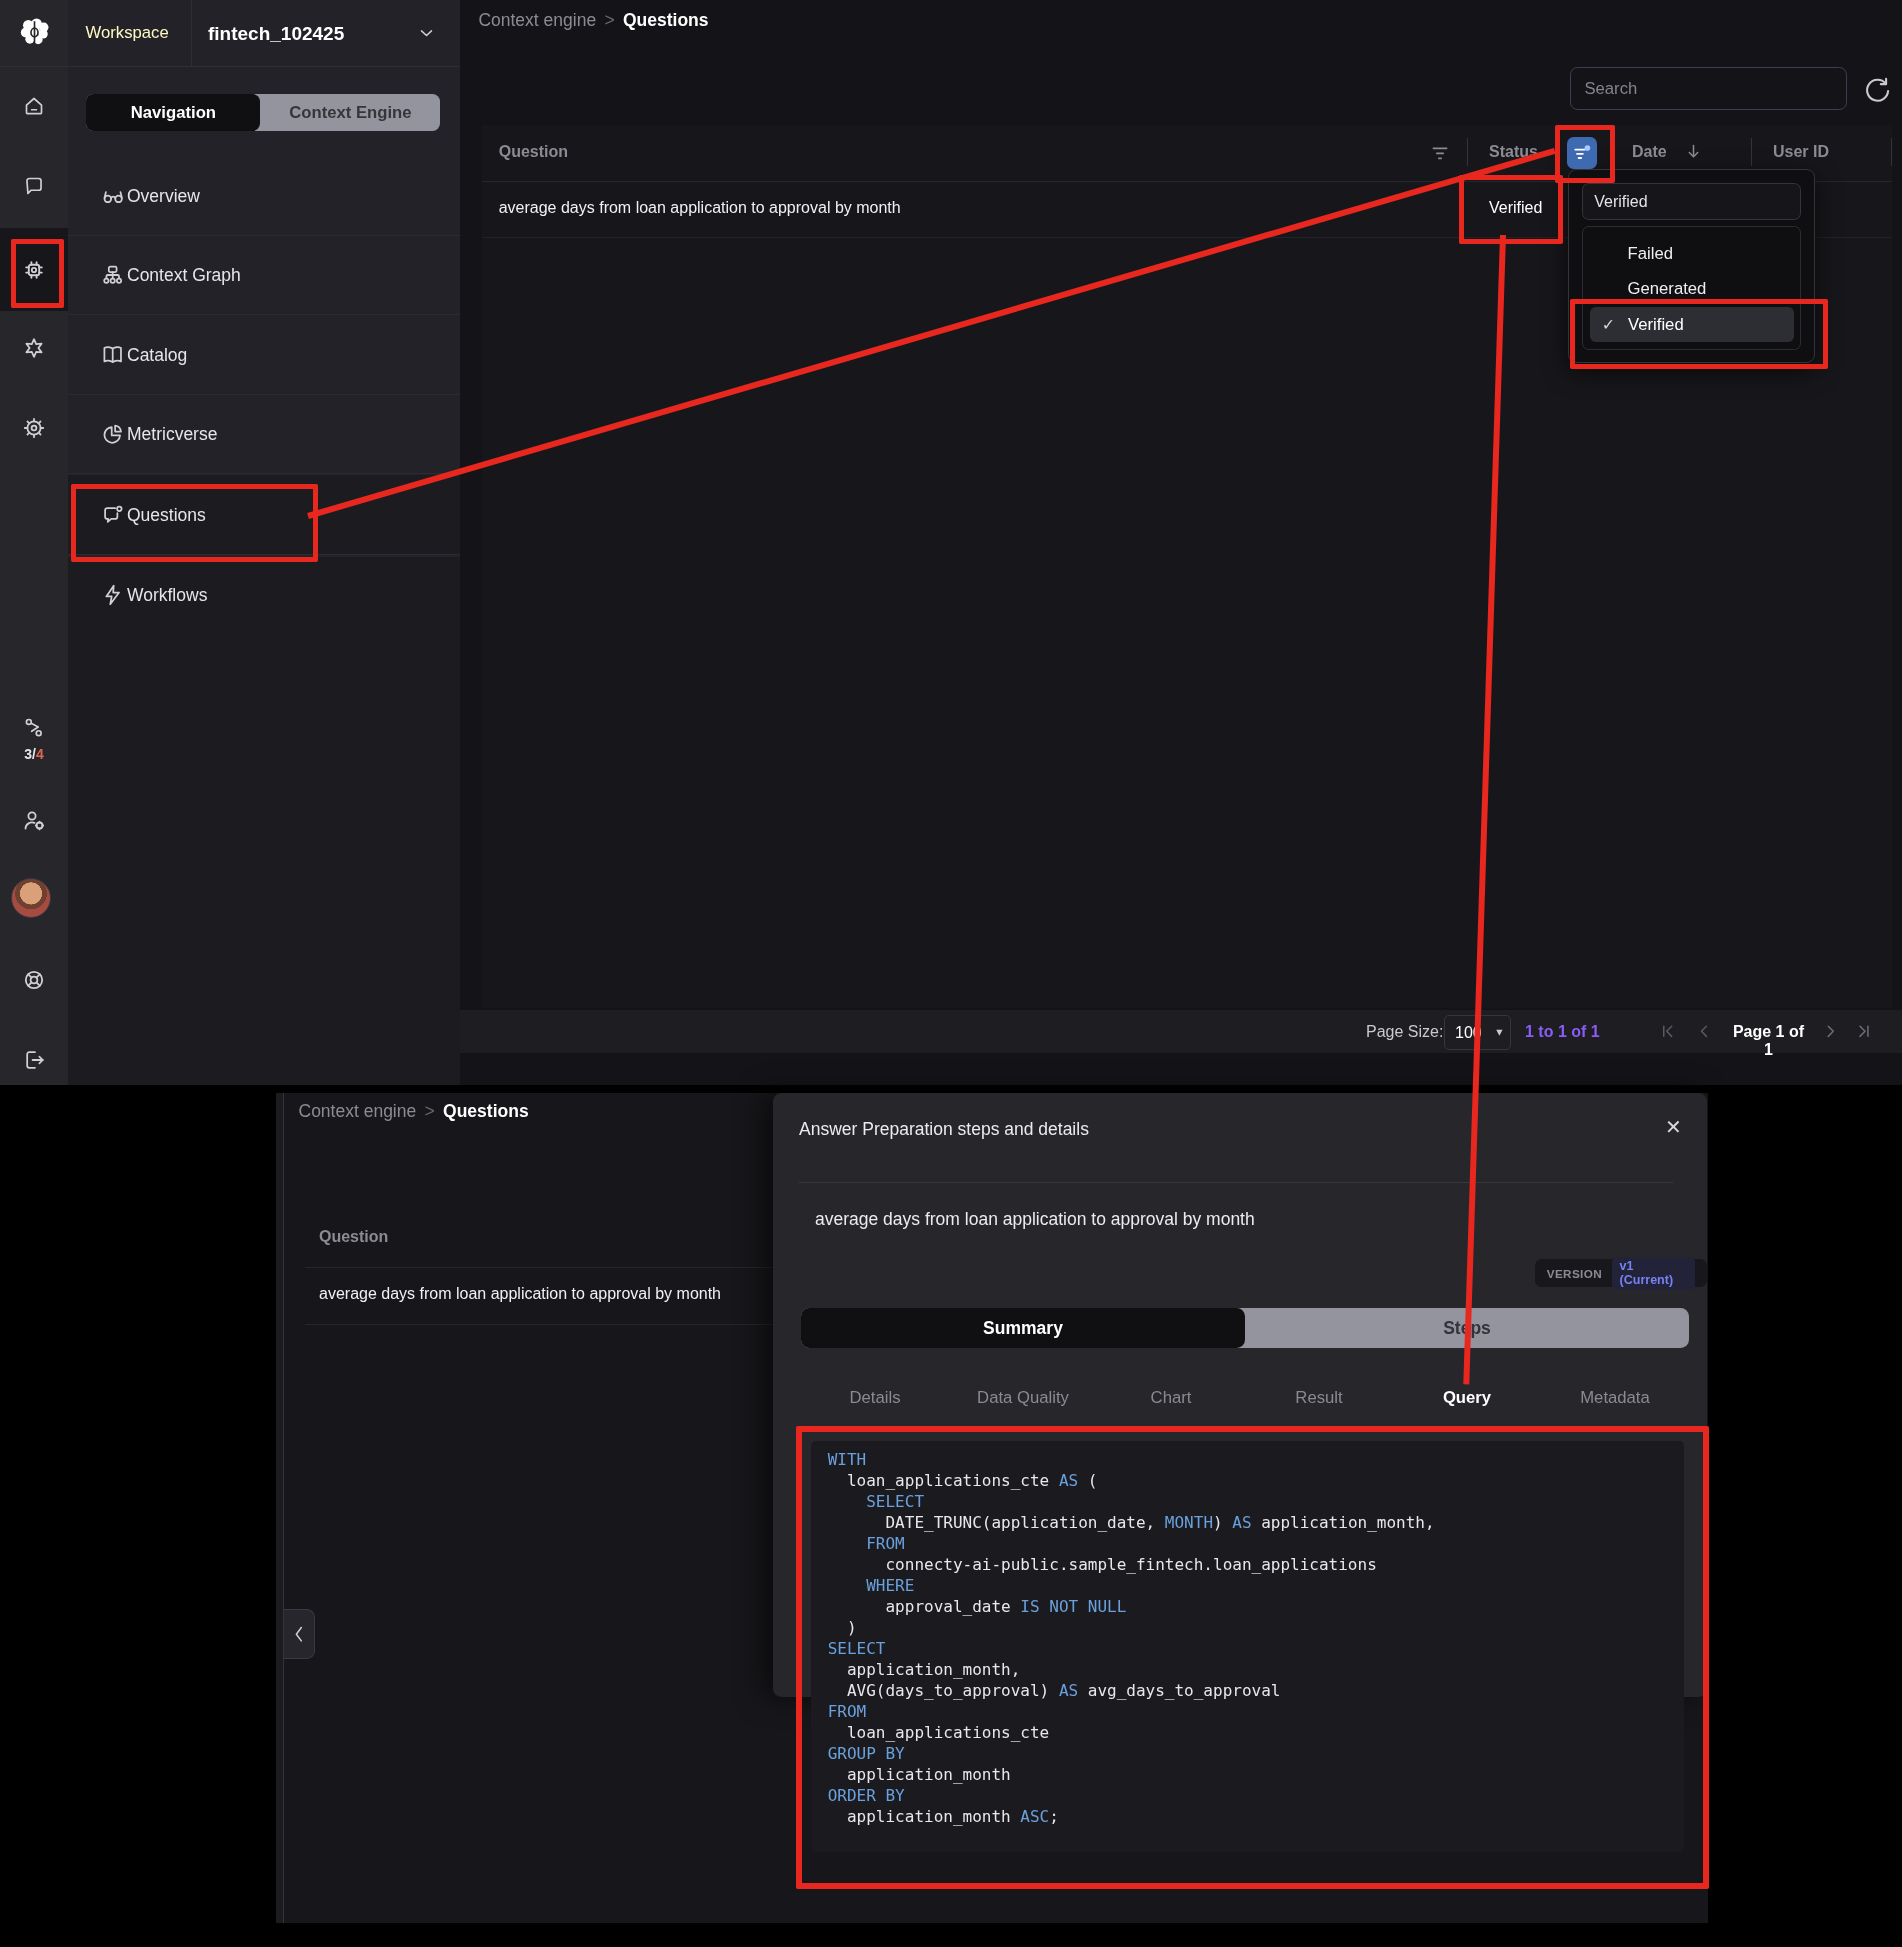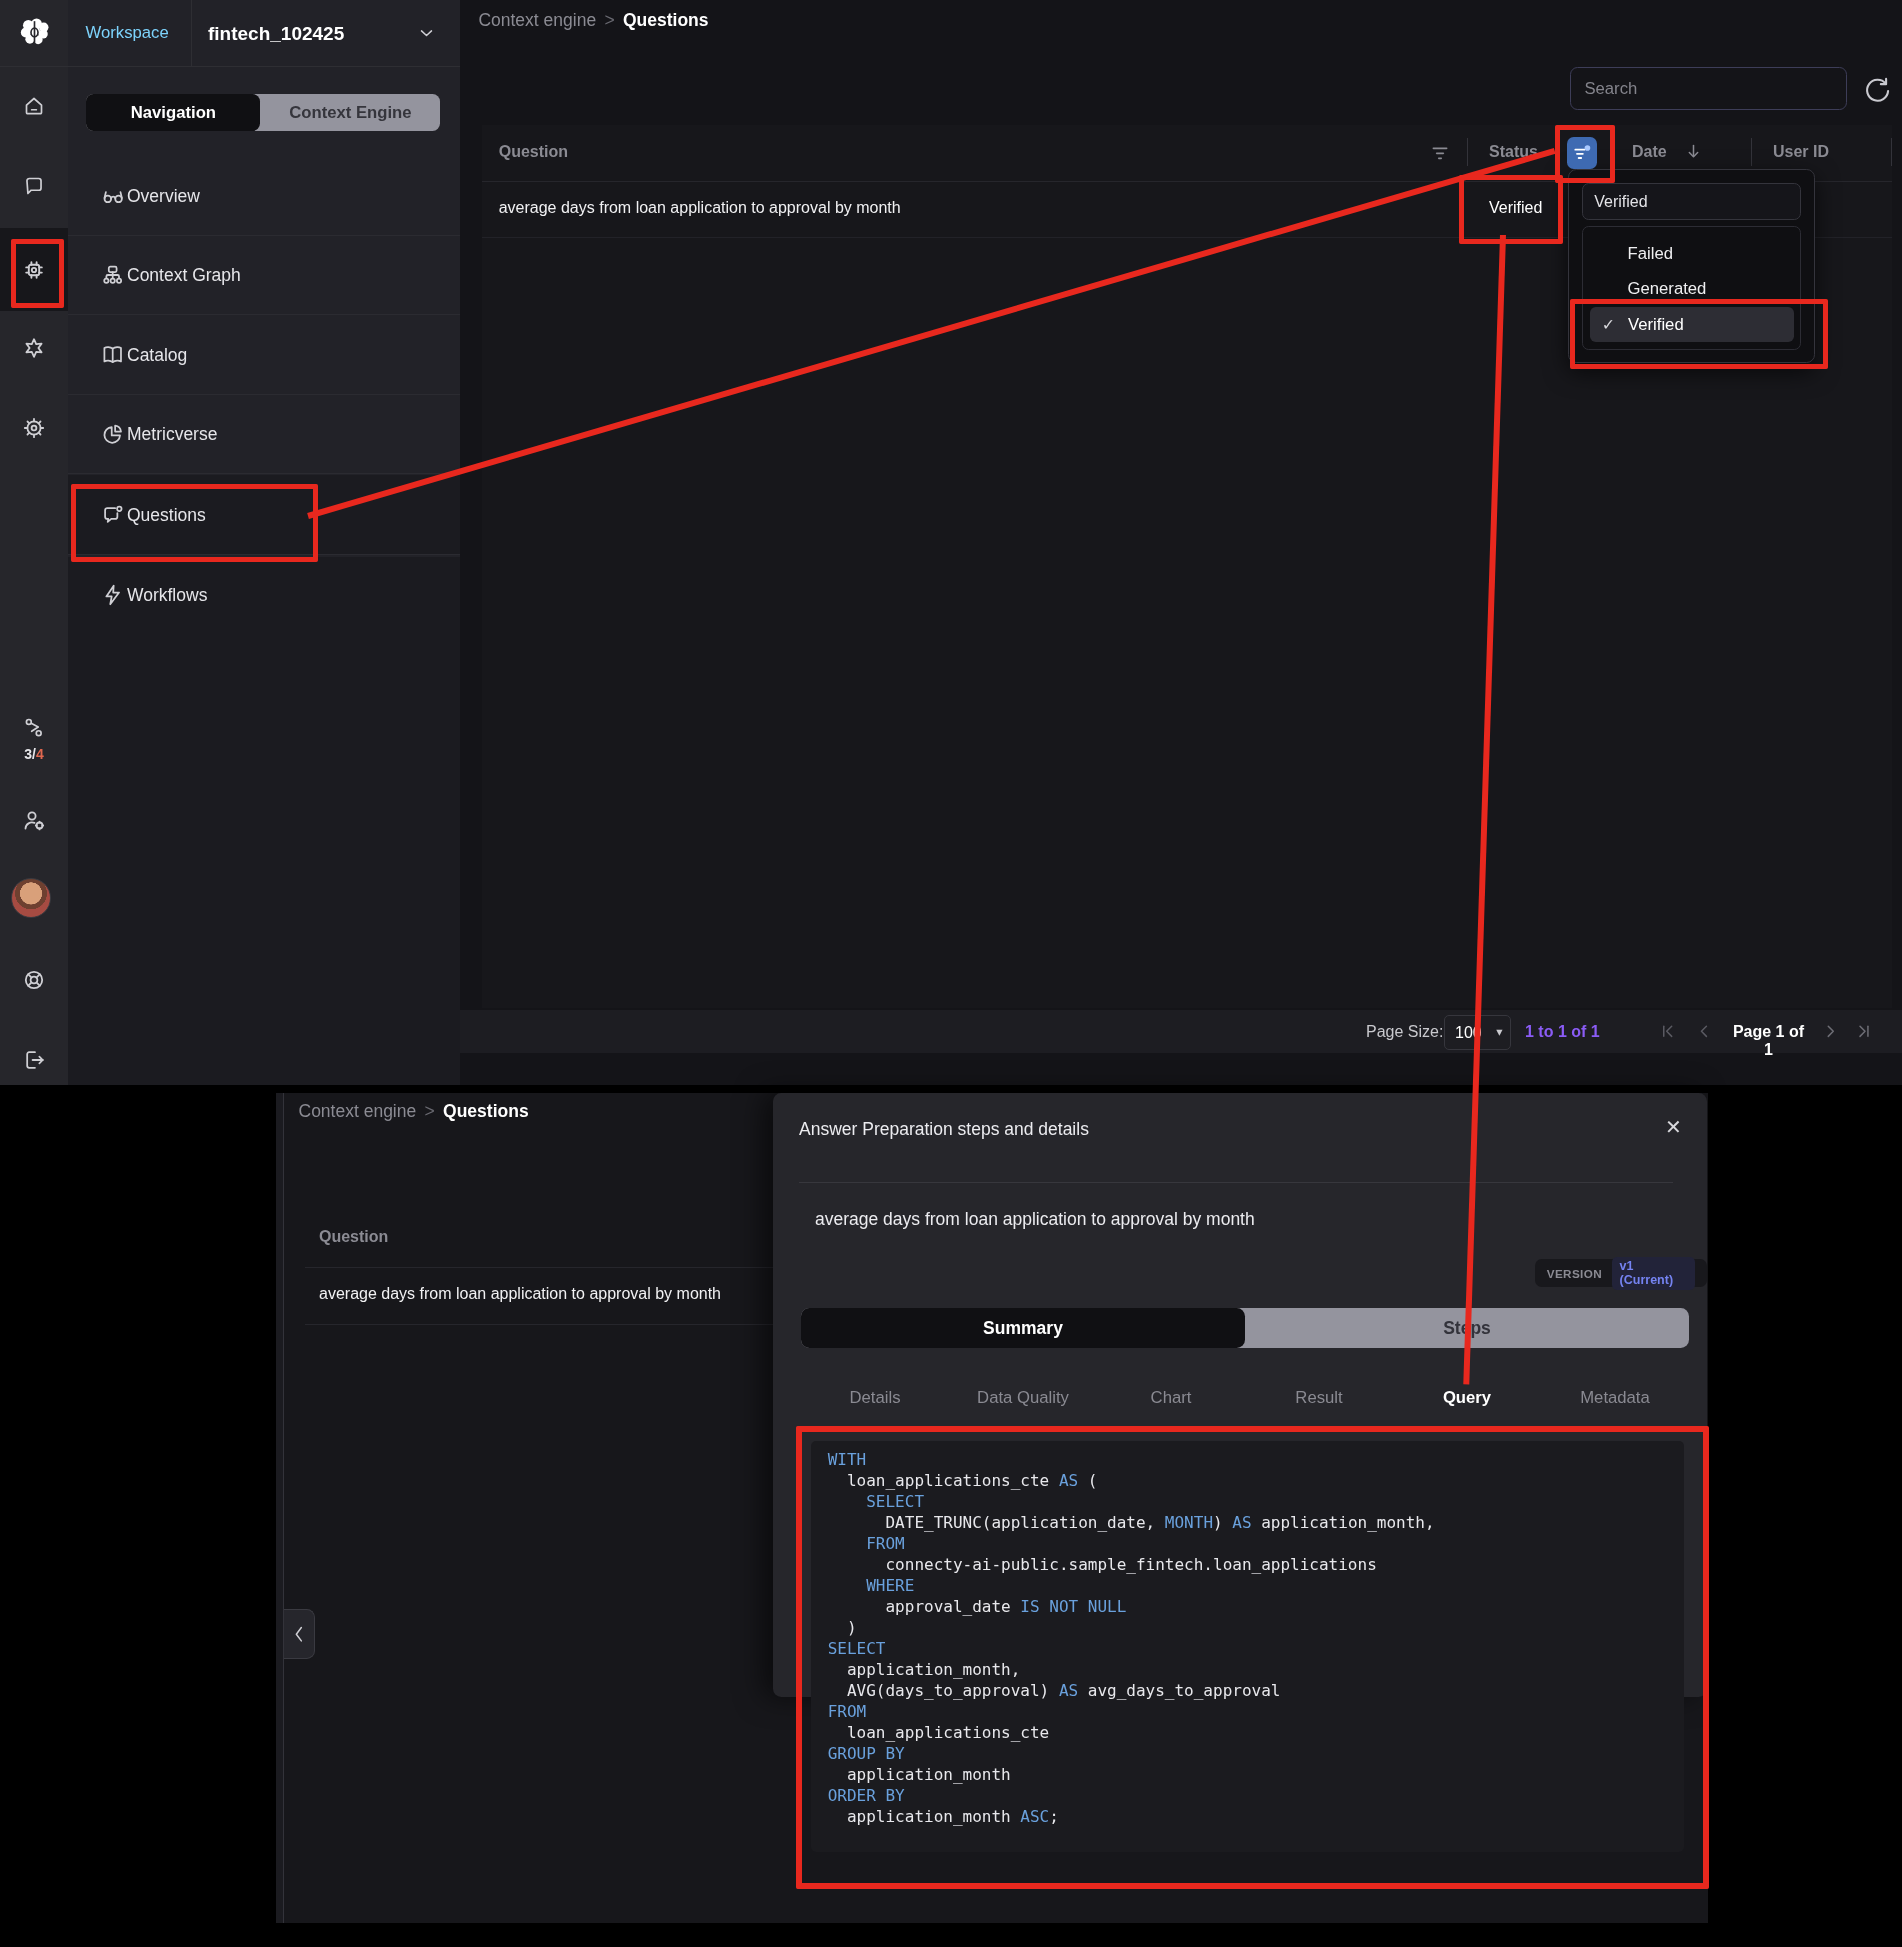--- a/index.html
+++ b/index.html
@@ -16,21 +16,21 @@
   .railIc{left:34px;transform:translate(-50%,-50%);cursor:pointer;}
   #chipCell{left:0;top:228px;width:68px;height:83px;background:#17171b;}
   #usageTxt{left:34px;top:746px;transform:translateX(-50%);font-size:14px;font-weight:700;}
   #usageTxt .den{color:#e0674f;}
   #avatar{left:11px;top:878px;width:38px;height:38px;border-radius:50%;
     background:radial-gradient(circle at 50% 38%, #d9a07a 0 36%, #6e4030 37% 52%, #a64b42 53% 100%);
     border:0.8px solid #3a3a40;cursor:pointer;}
 
   #navpanel{left:68px;top:0;width:392px;height:1085px;background:#222228;border-right:0.8px solid #2e2e33;}
   #navTopbar{left:0;top:0;width:392px;height:66px;border-bottom:0.8px solid #2e2e33;}
-  #wsLabel{left:17.5px;top:22.5px;font-size:16.7px;color:#7dd3fc;}
+  #wsLabel{left:17.5px;top:22.5px;font-size:16.7px;color:#fef9c3;}
   #wsDivider{left:123px;top:0;width:0.8px;height:66px;background:#2e2e33;}
   #wsName{left:140px;top:22.5px;font-size:19px;font-weight:700;color:#fff;cursor:pointer;}
   #wsChevron{left:351px;top:27.6px;cursor:pointer;}
 
   #navToggle{left:18.4px;top:94px;width:354px;height:37px;background:#94949e;border-radius:7.5px;}
   #navToggleActive{left:0;top:0;width:174px;height:37px;background:#101013;border-radius:7.5px;
     display:flex;align-items:center;justify-content:center;font-size:16.7px;font-weight:700;color:#fff;cursor:pointer;}
   #navToggleInactive{left:174px;top:0;width:180px;height:37px;display:flex;align-items:center;justify-content:center;
     font-size:16.7px;font-weight:600;color:#35353c;cursor:pointer;}
 

